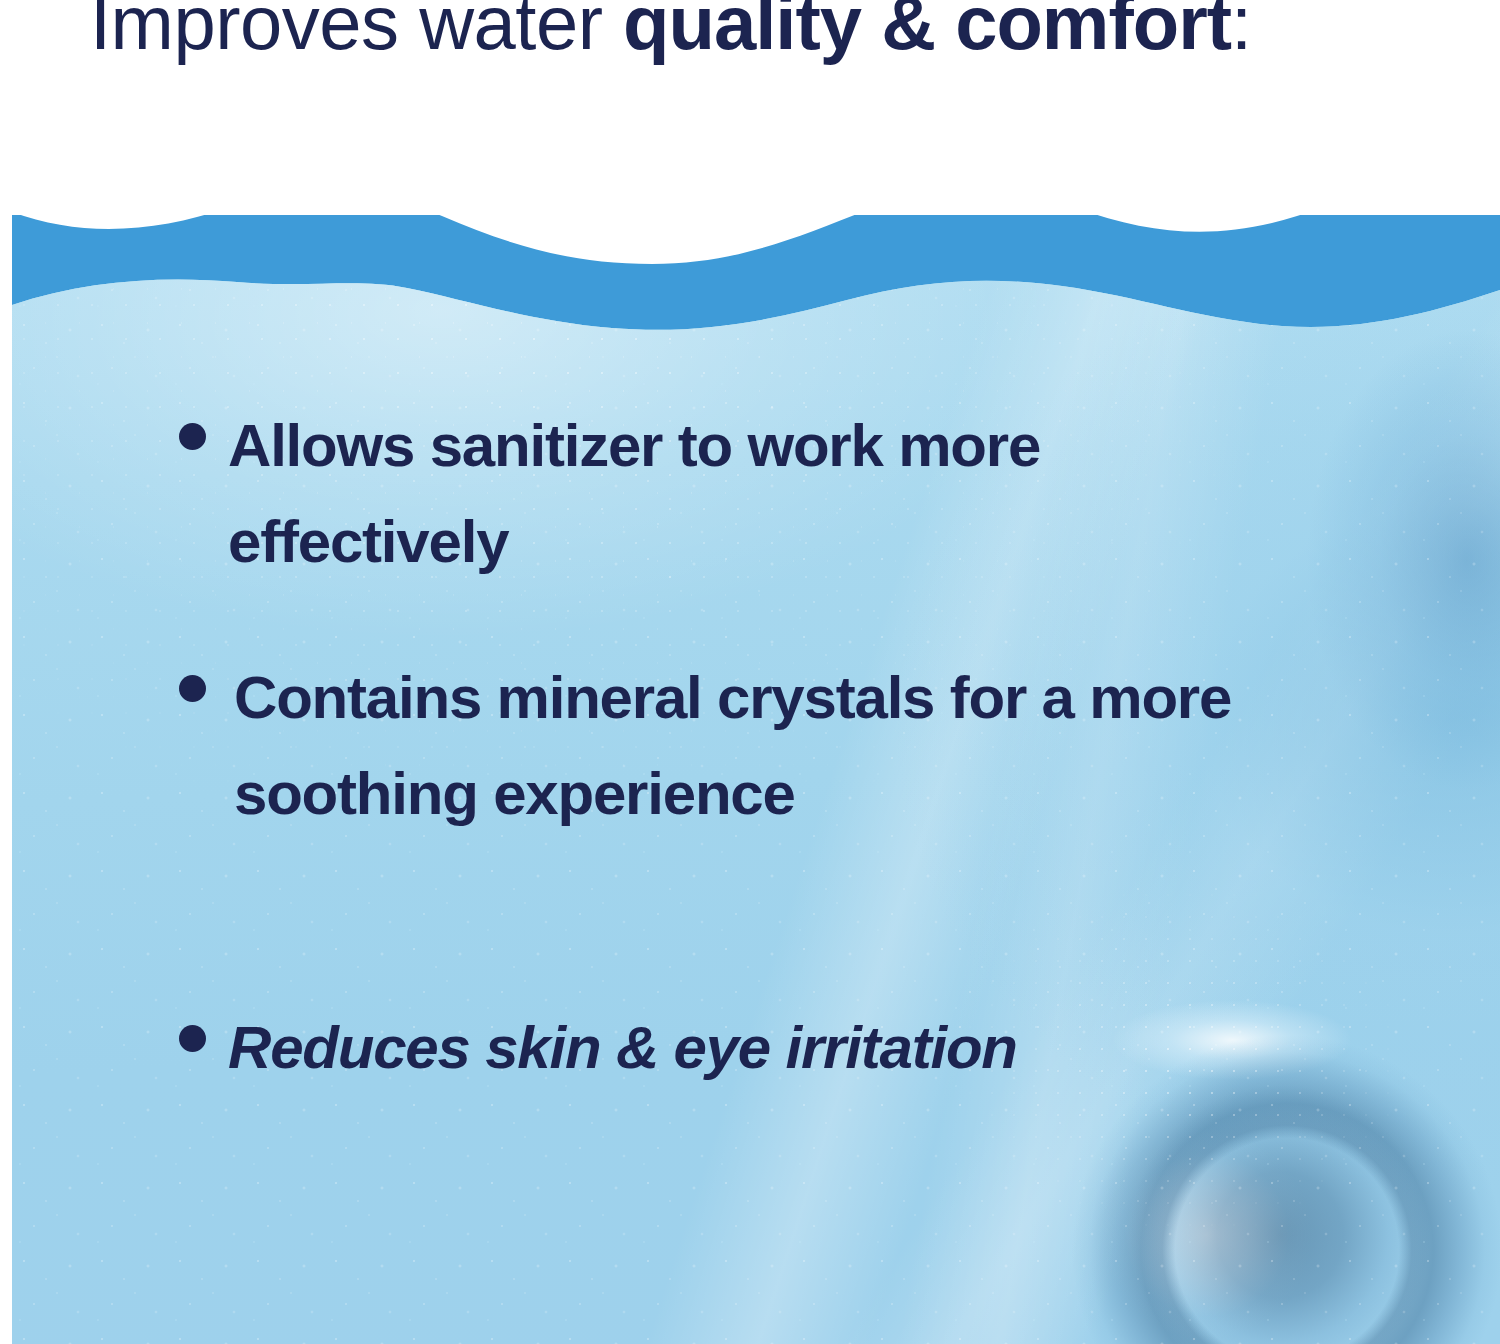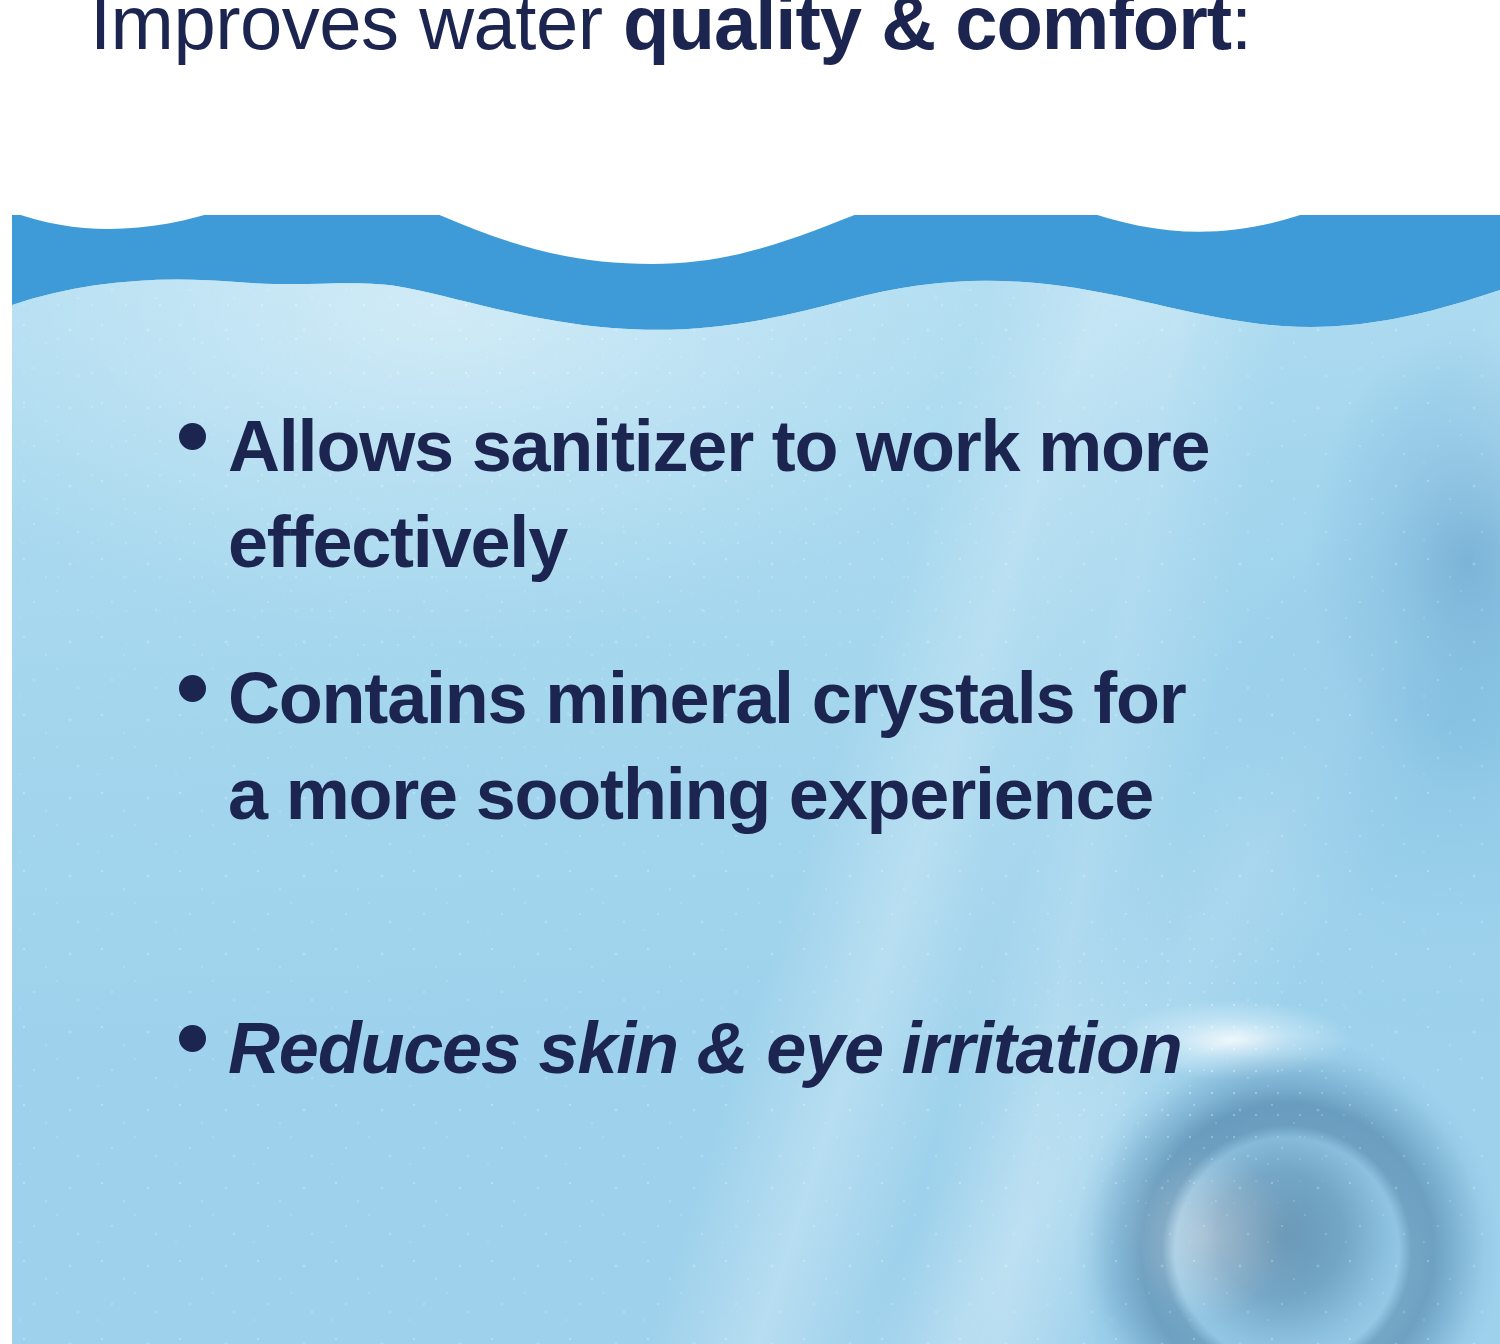--- a/index.html
+++ b/index.html
@@ -188,30 +188,30 @@
   .dot {
     width: 27px;
     height: 27px;
     border-radius: 50%;
     background: #1c2450;
     flex: 0 0 auto;
     margin-top: 25px;
     margin-right: 22px;
   }
   .btext {
-    font-size: 72px;
+    font-size: 60px;
     font-weight: 700;
     line-height: 96px;
     letter-spacing: -1.2px;
     color: #1c2450;
     max-width: 1000px;
     font-stretch: condensed;
   }
   #bullet-0 { left: 167px; top: 398px; }
-  #bullet-1 { left: 167px; top: 650px; }
+  #bullet-1 { left: 167px; top: 650px; gap: 6px; }
   #bullet-2 { left: 167px; top: 1000px; font-style: italic; }
 </style>
 </head>
 <body>
 
 <div id="page">
 
   <div class="water-area">
 
     <svg class="wave-mid" viewBox="0 0 1500 1184" preserveAspectRatio="none">

